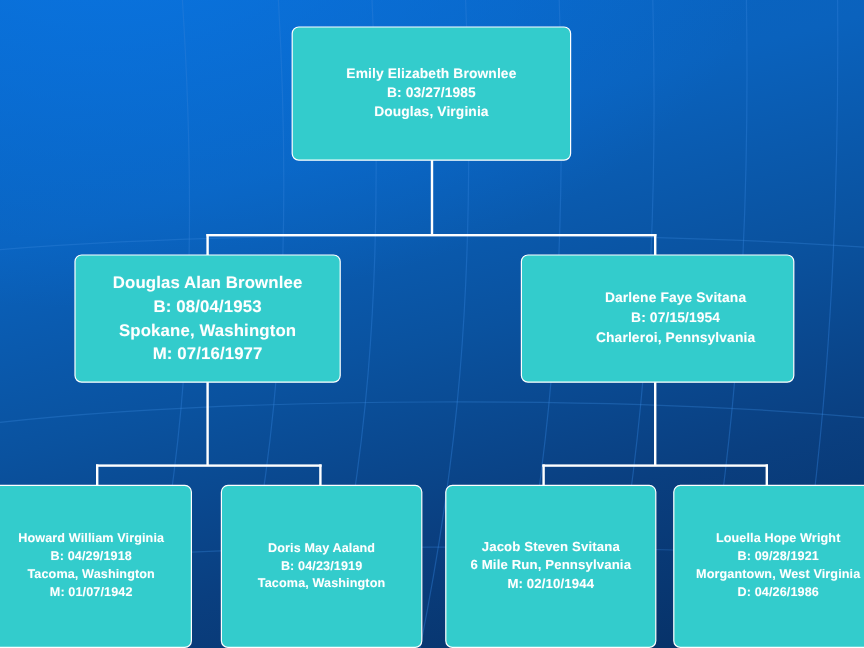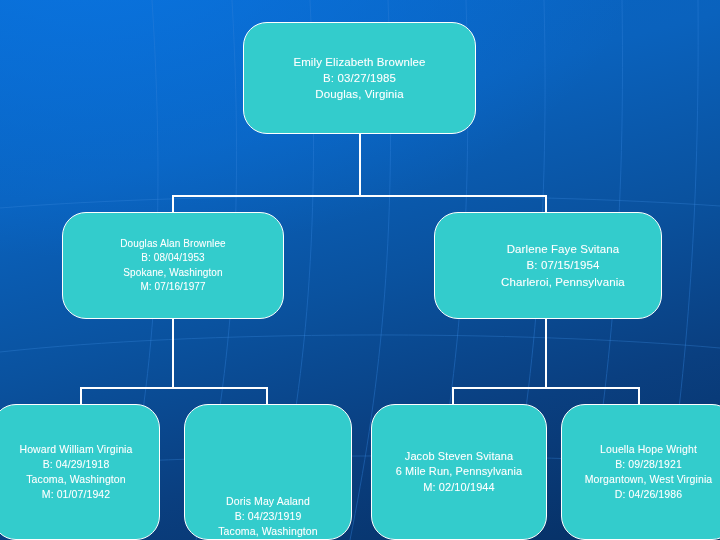--- a/index.html
+++ b/index.html
@@ -27,29 +27,30 @@
     top: 0;
     width: 720px;
     height: 540px;
     pointer-events: none;
   }
   .node {
     position: absolute;
     box-sizing: border-box;
     background: #33cccc;
     border: 1px solid #ffffff;
-    border-radius: 24px;
+    border-radius: 6px;
     color: #ffffff;
     display: flex;
     align-items: center;
     justify-content: center;
     text-align: center;
     line-height: 1.42;
     letter-spacing: 0.1px;
     text-shadow: 0 0 1px rgba(255,255,255,0.28);
+    font-weight: bold;
   }
   .node .lines {
     width: 100%;
     padding: 0 6px;
     box-sizing: border-box;
   }
   .node .ln {
     display: block;
     white-space: nowrap;
   }
@@ -97,21 +98,21 @@
   <div class="conn" style="left:638px; top:387px; width:2px; height:18px;"></div>
 
   <div class="node" style="left:243px; top:22px; width:233px; height:112px; font-size:11.5px;">
     <div class="lines">
       <span class="ln">Emily Elizabeth Brownlee</span>
       <span class="ln">B: 03/27/1985</span>
       <span class="ln">Douglas, Virginia</span>
     </div>
   </div>
 
-  <div class="node" style="left:62px; top:212px; width:222px; height:107px; font-size:10px;">
+  <div class="node" style="left:62px; top:212px; width:222px; height:107px; font-size:14px;">
     <div class="lines">
       <span class="ln">Douglas Alan Brownlee</span>
       <span class="ln">B: 08/04/1953</span>
       <span class="ln">Spokane, Washington</span>
       <span class="ln">M: 07/16/1977</span>
     </div>
   </div>
 
   <div class="node" style="left:434px; top:212px; width:228px; height:107px; font-size:11.5px;padding-left:30px;">
     <div class="lines">
@@ -123,21 +124,21 @@
 
   <div class="node" style="left:-8px; top:404px; width:168px; height:136px; font-size:10.5px;">
     <div class="lines">
       <span class="ln">Howard William Virginia</span>
       <span class="ln">B: 04/29/1918</span>
       <span class="ln">Tacoma, Washington</span>
       <span class="ln">M: 01/07/1942</span>
     </div>
   </div>
 
-  <div class="node" style="left:184px; top:404px; width:168px; height:136px; font-size:10.5px;align-items:flex-end;">
+  <div class="node" style="left:184px; top:404px; width:168px; height:136px; font-size:10.5px;">
     <div class="lines">
       <span class="ln">Doris May Aaland</span>
       <span class="ln">B: 04/23/1919</span>
       <span class="ln">Tacoma, Washington</span>
     </div>
   </div>
 
   <div class="node" style="left:371px; top:404px; width:176px; height:136px; font-size:11px;">
     <div class="lines">
       <span class="ln">Jacob Steven Svitana</span>

